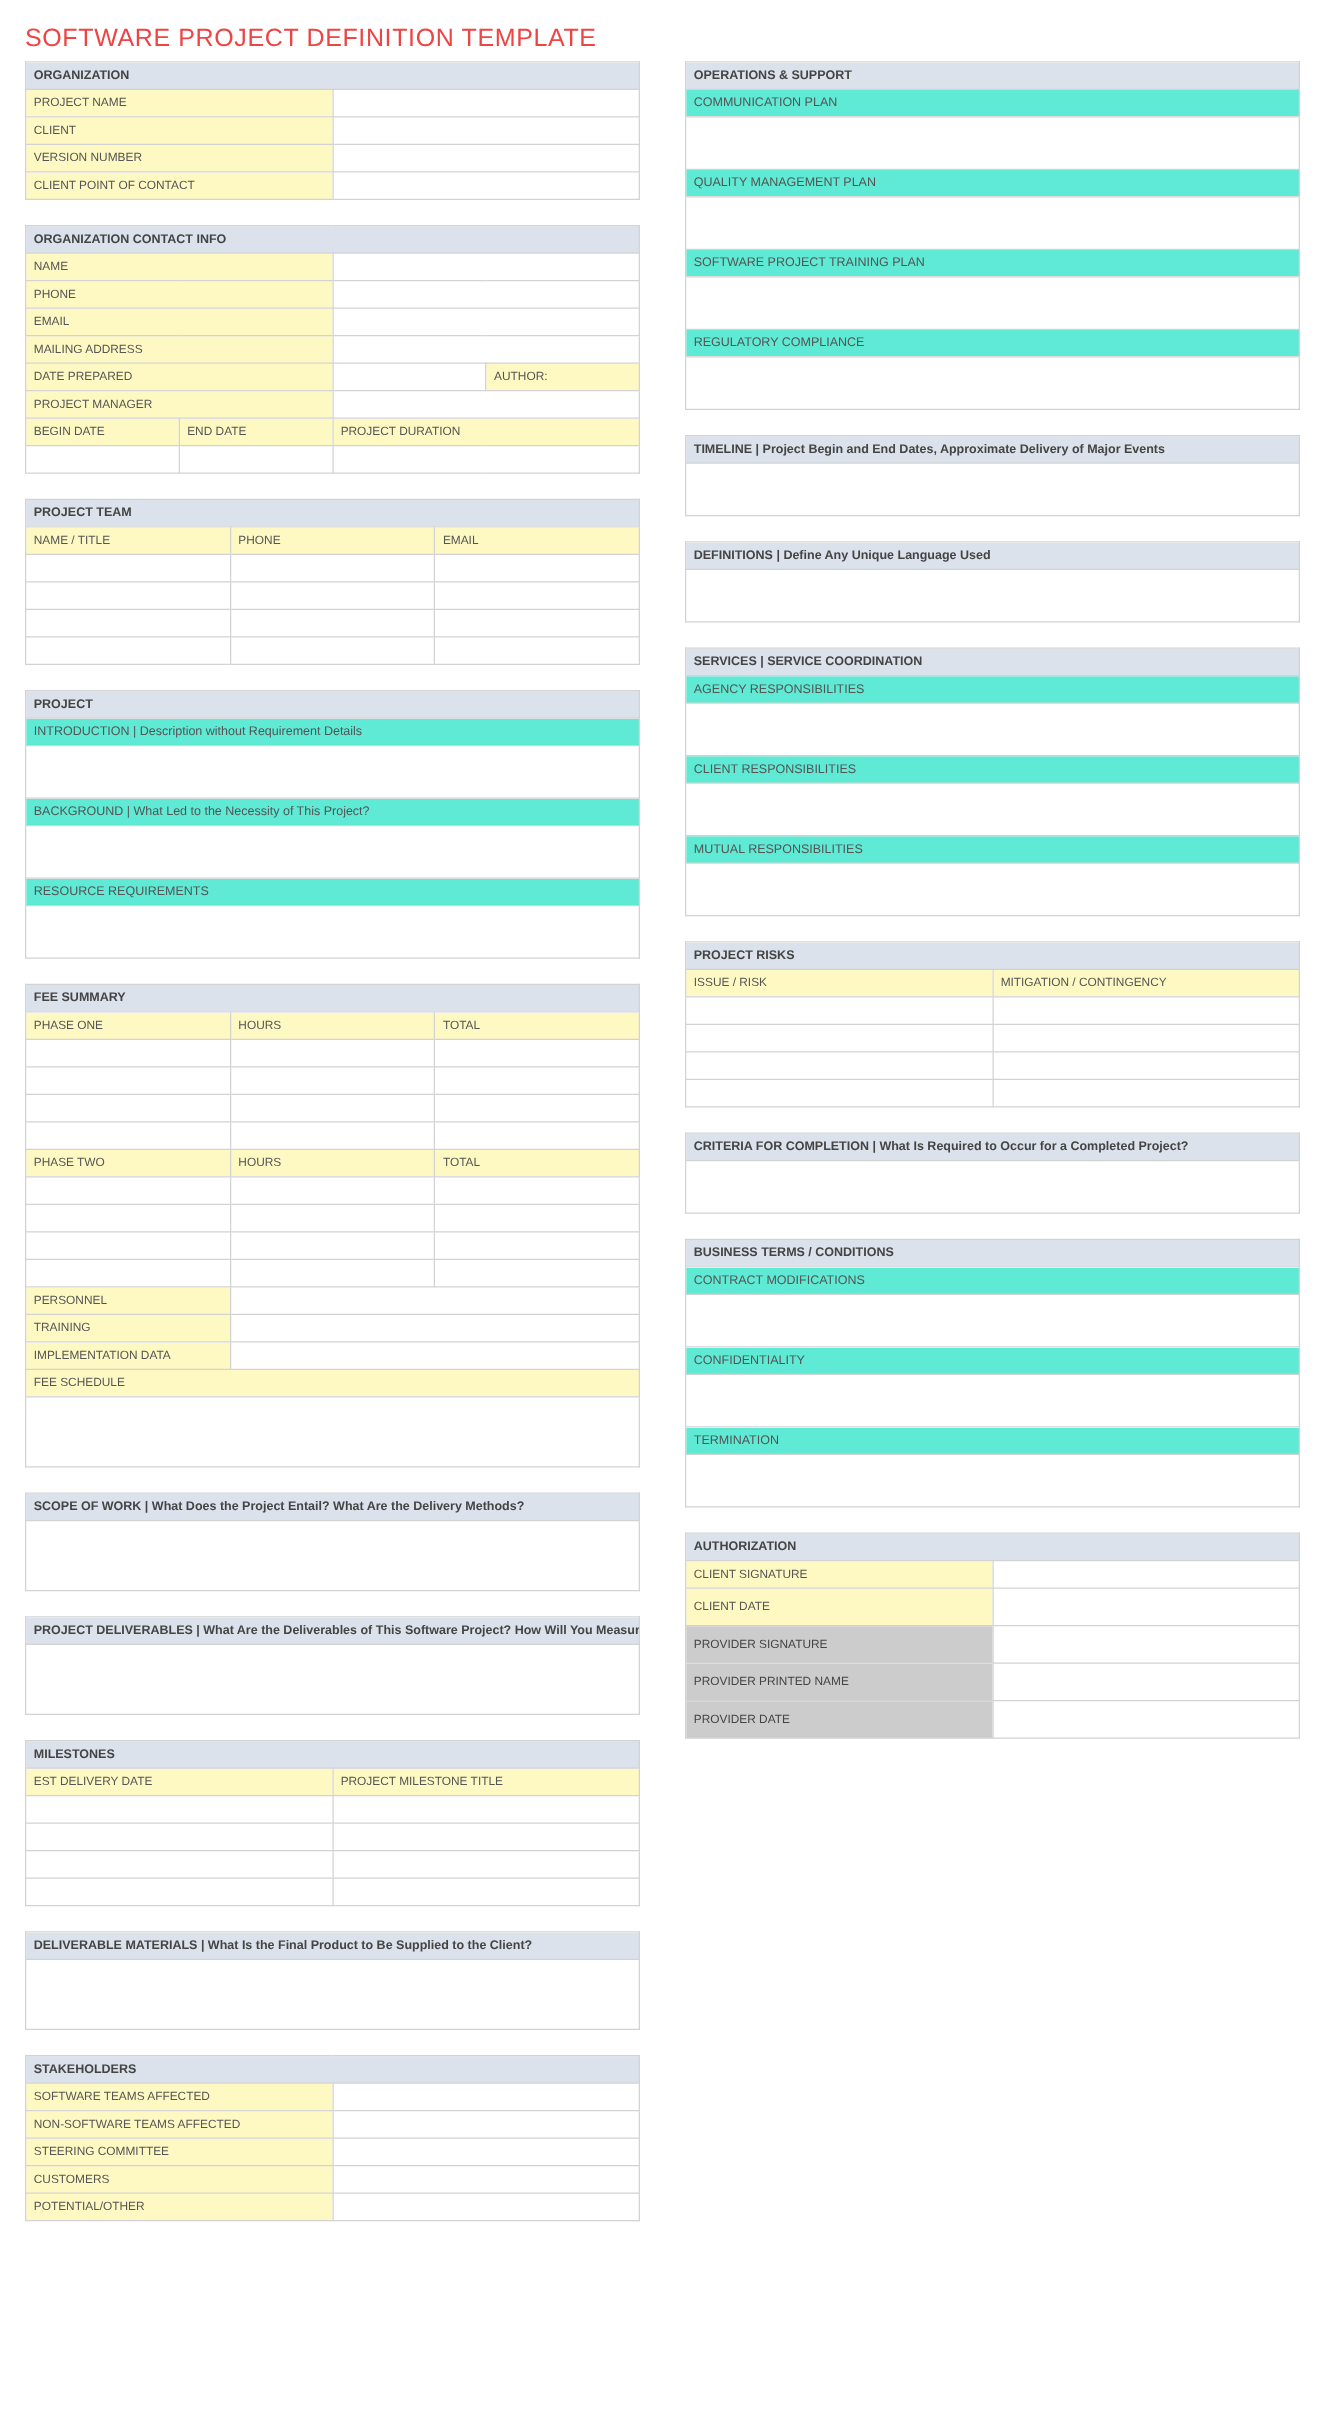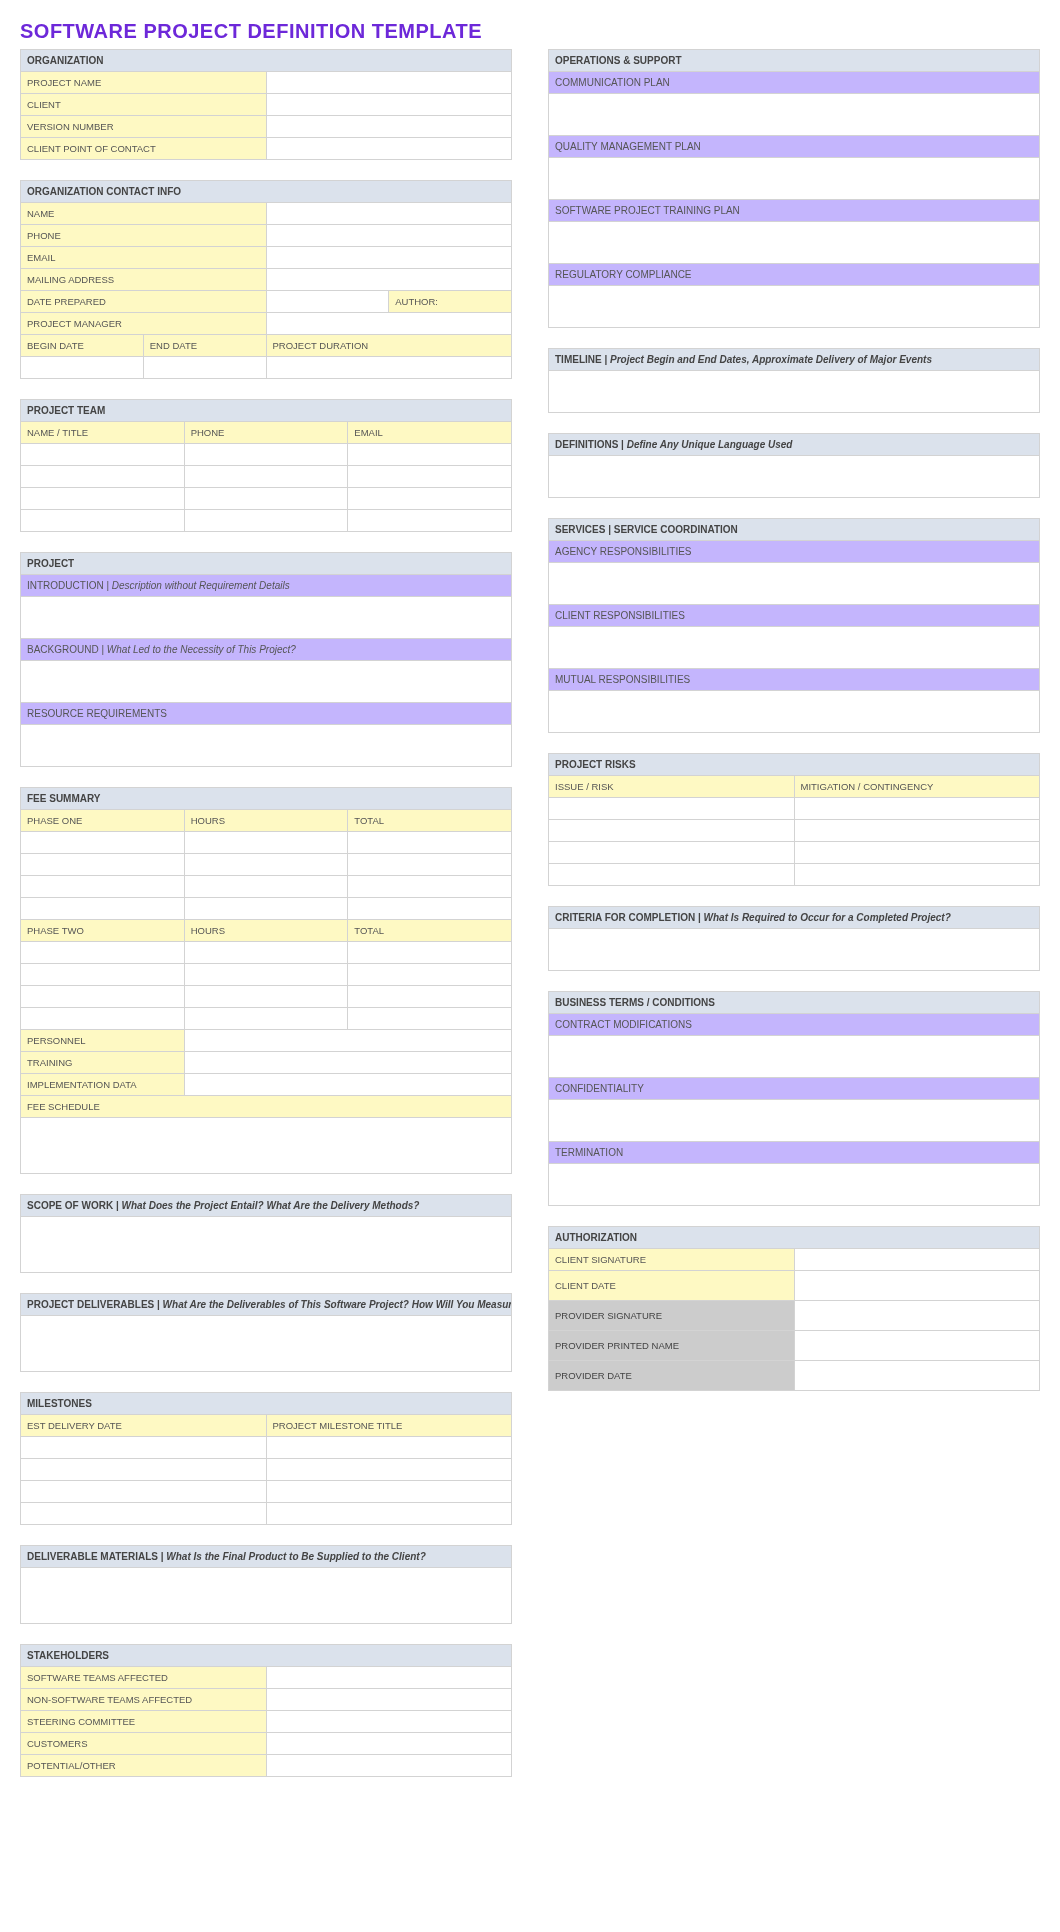--- a/index.html
+++ b/index.html
@@ -10,22 +10,22 @@
     background: #ffffff;
     color: #555;
     font-size: 10px;
   }
   .page {
     width: 1020px;
     margin: 0 auto;
   }
   h1.title {
     font-size: 20px;
-    font-weight: bold;
-    color: #6d28d9;
+    font-weight: normal;
+    color: #ef4444;
     letter-spacing: 0.5px;
     margin: 0 0 6px 0;
   }
   .columns {
     display: flex;
     gap: 36px;
     align-items: flex-start;
   }
   .col { width: 495px; }
   .section { margin-bottom: 20px; }
@@ -56,28 +56,28 @@
     background: #fef9c3;
     font-size: 9.5px;
     color: #555;
   }
   .lbl-dark {
     background: #cccccc;
     font-size: 9.5px;
     color: #444;
   }
   .subhdr {
-    background: #c4b5fd;
+    background: #5eead4;
     font-size: 10px;
     color: #555;
   }
   .big { height: 42px; }
   .bigger { height: 56px; }
   .tall { height: 150px; }
-  .italic { font-style: italic; }
+  .italic { }
 </style>
 </head>
 <body>
 
 <div class="page">
 <h1 class="title">SOFTWARE PROJECT DEFINITION TEMPLATE</h1>
 
 <div class="columns">
 
 <div class="col">

